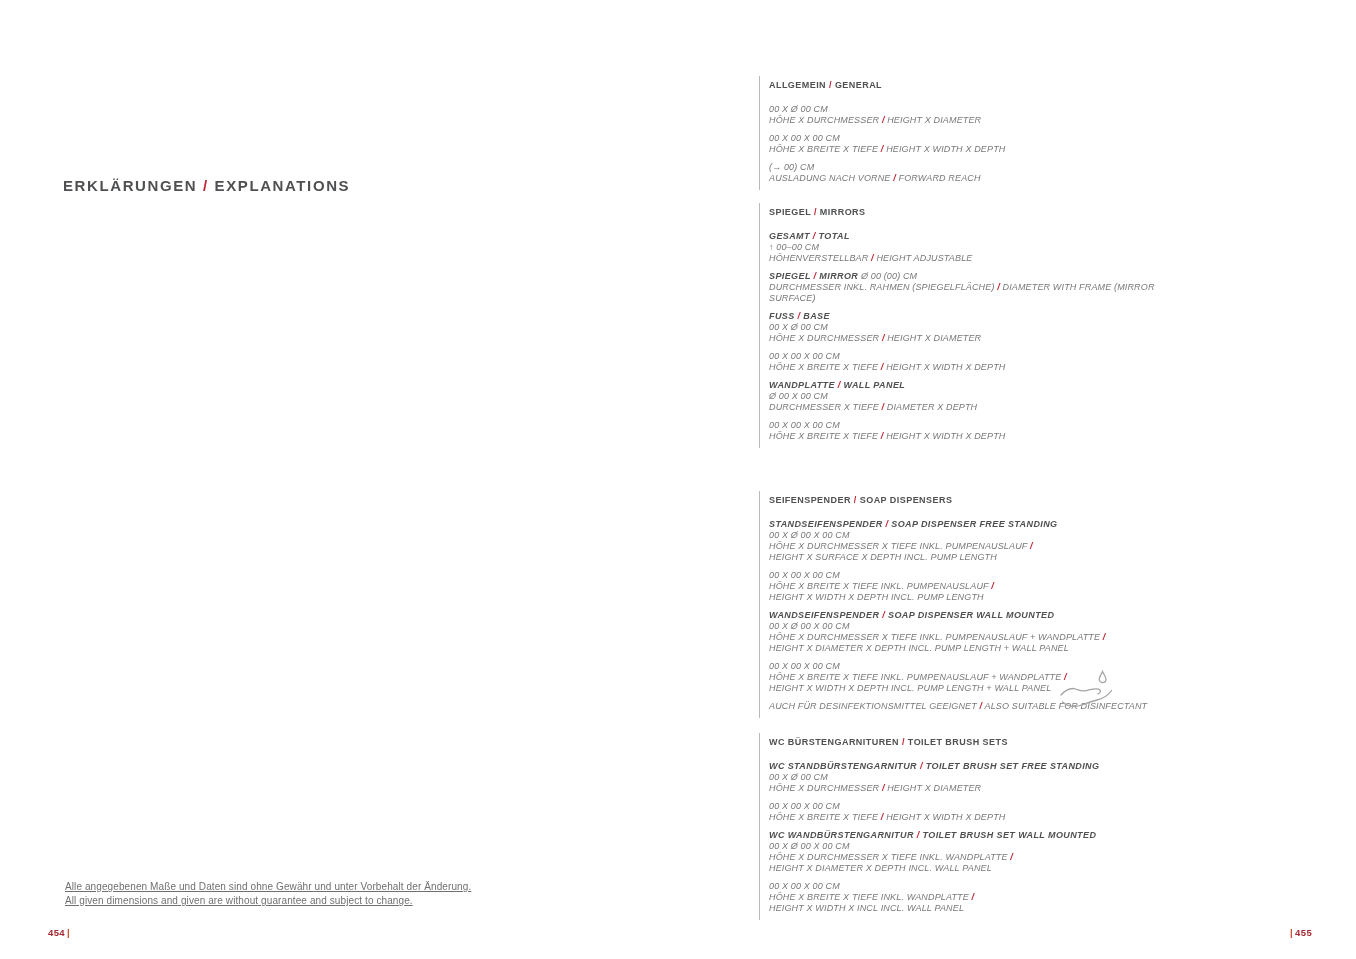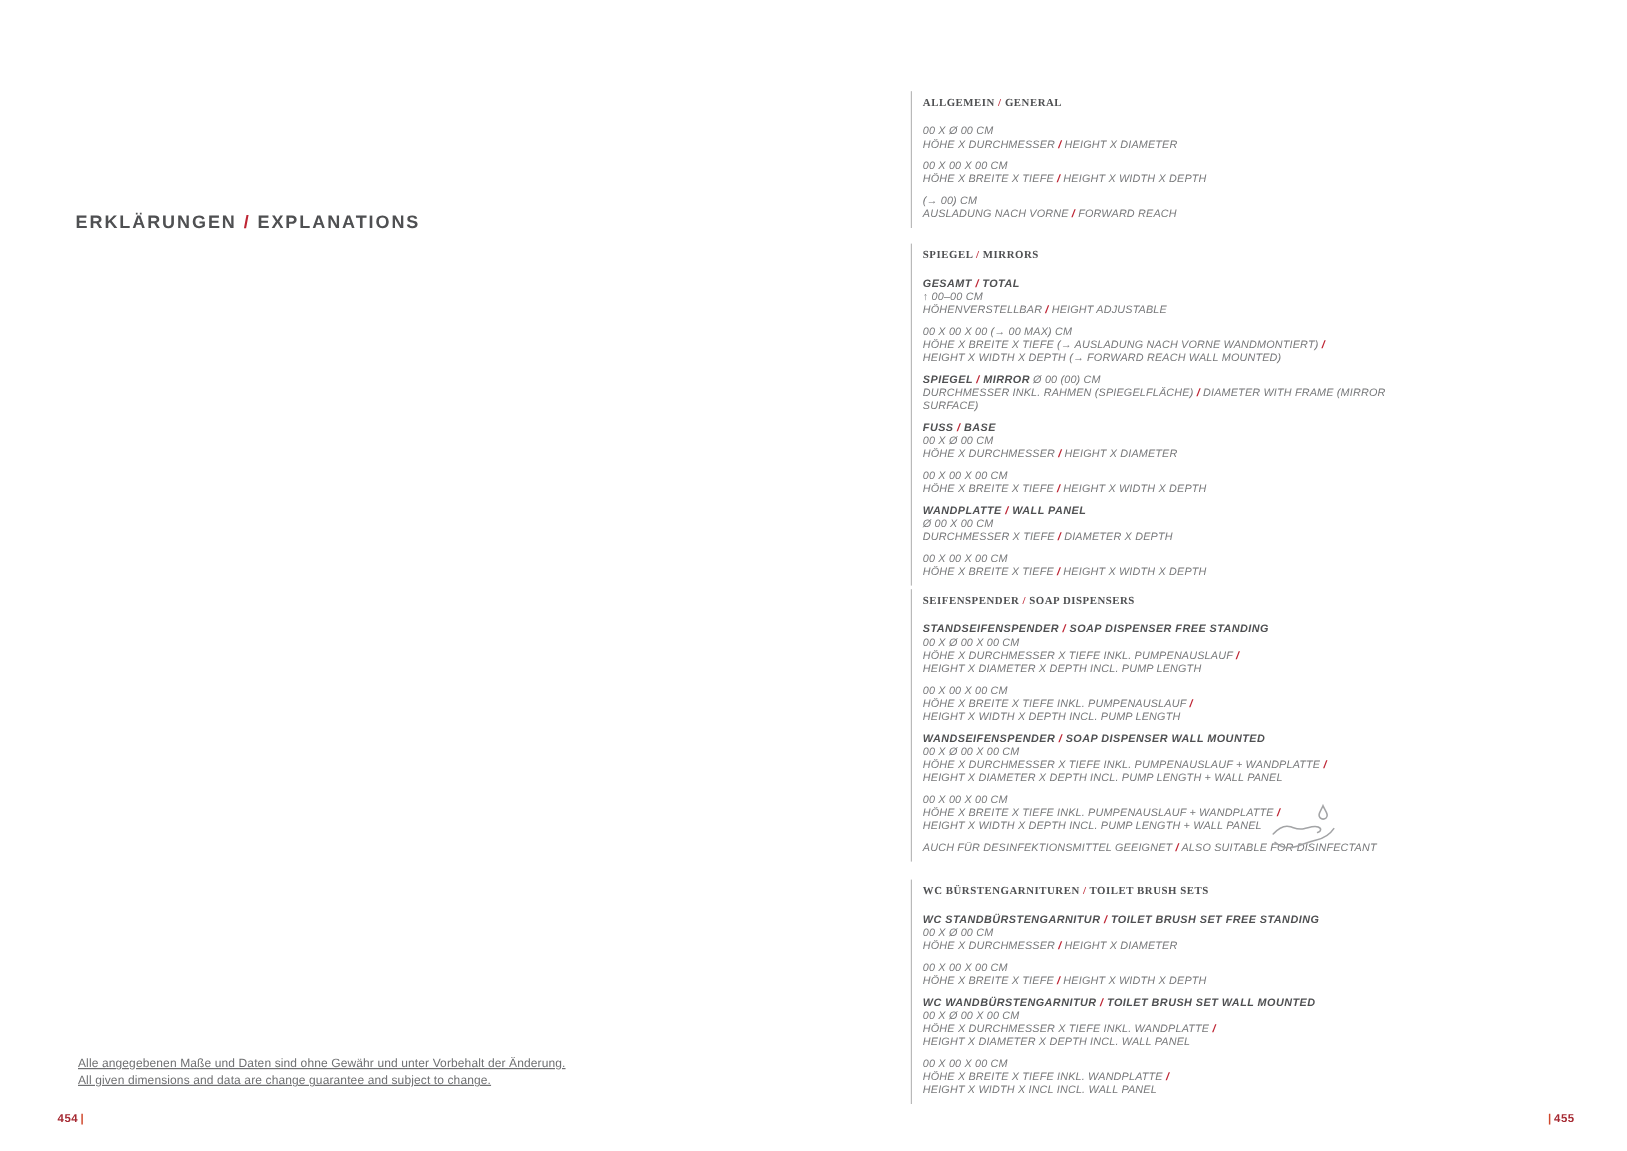--- a/index.html
+++ b/index.html
@@ -17,21 +17,21 @@
     border-left:1px solid #b9b9b9;
     padding:4px 0 6px 9px;
     box-sizing:border-box;
   }
   .sec-0{top:76px;}
   .sec-1{top:203px;}
   .sec-2{top:491px;}
   .sec-3{top:733px;}
   .sec-title{
     margin:0 0 14px 0;
-    font-size:9px;font-weight:bold;color:#4f5052;letter-spacing:.45px;font-family:Liberation Serif, serif;
+    font-size:9px;font-weight:bold;color:#4f5052;letter-spacing:.45px;
   }
   .group{margin:0 0 0 0;padding:0;}
   .group + .group{margin-top:7px;}
   .line{margin:0;padding:0;line-height:11px;font-size:9px;letter-spacing:.15px;color:#77787a;font-style:italic;}
   .hd{font-weight:bold;color:#4f5052;letter-spacing:.4px;text-align:right;}
   .rs{color:#be2433;font-weight:bold;}
   .sec-title .rs,.hd .rs{color:#be2433;}
   .footnote{
     position:absolute;left:65px;top:880px;
     font-size:10px;line-height:14px;color:#6f7072;letter-spacing:.1px;text-decoration:underline;
@@ -68,25 +68,20 @@
       </div>
     </section>
   <section class="spec-section sec-1">
       <h3 class="sec-title slashable">SPIEGEL <span class="rs">/</span> MIRRORS</h3>
       <div class="group">
         <p class="line"><span class="hd slashable">GESAMT <span class="rs">/</span> TOTAL</span></p>
         <p class="line"><span class="t slashable">↑ 00–00 CM</span></p>
         <p class="line"><span class="t slashable">HÖHENVERSTELLBAR <span class="rs">/</span> HEIGHT ADJUSTABLE</span></p>
       </div>
       <div class="group">
-        <p class="line"><span class="t slashable">00 X 00 X 00 (→ 00 MAX) CM</span></p>
-        <p class="line"><span class="t slashable">HÖHE X BREITE X TIEFE (→ AUSLADUNG NACH VORNE WANDMONTIERT) <span class="rs">/</span></span></p>
-        <p class="line"><span class="t slashable">HEIGHT X WIDTH X DEPTH (→ FORWARD REACH WALL MOUNTED)</span></p>
-      </div>
-      <div class="group">
         <p class="line"><span class="hd slashable">SPIEGEL <span class="rs">/</span> MIRROR</span><span class="t slashable"> Ø 00 (00) CM</span></p>
         <p class="line"><span class="t slashable">DURCHMESSER INKL. RAHMEN (SPIEGELFLÄCHE) <span class="rs">/</span> DIAMETER WITH FRAME (MIRROR SURFACE)</span></p>
       </div>
       <div class="group">
         <p class="line"><span class="hd slashable">FUSS <span class="rs">/</span> BASE</span></p>
         <p class="line"><span class="t slashable">00 X Ø 00 CM</span></p>
         <p class="line"><span class="t slashable">HÖHE X DURCHMESSER <span class="rs">/</span> HEIGHT X DIAMETER</span></p>
       </div>
       <div class="group">
         <p class="line"><span class="t slashable">00 X 00 X 00 CM</span></p>
@@ -101,21 +96,21 @@
         <p class="line"><span class="t slashable">00 X 00 X 00 CM</span></p>
         <p class="line"><span class="t slashable">HÖHE X BREITE X TIEFE <span class="rs">/</span> HEIGHT X WIDTH X DEPTH</span></p>
       </div>
     </section>
   <section class="spec-section sec-2">
       <h3 class="sec-title slashable">SEIFENSPENDER <span class="rs">/</span> SOAP DISPENSERS</h3>
       <div class="group">
         <p class="line"><span class="hd slashable">STANDSEIFENSPENDER <span class="rs">/</span> SOAP DISPENSER FREE STANDING</span></p>
         <p class="line"><span class="t slashable">00 X Ø 00 X 00 CM</span></p>
         <p class="line"><span class="t slashable">HÖHE X DURCHMESSER X TIEFE INKL. PUMPENAUSLAUF <span class="rs">/</span></span></p>
-        <p class="line"><span class="t slashable">HEIGHT X DIAMETER X DEPTH INCL. PUMP LENGTH</span></p>
+        <p class="line"><span class="t slashable">HEIGHT X SURFACE X DEPTH INCL. PUMP LENGTH</span></p>
       </div>
       <div class="group">
         <p class="line"><span class="t slashable">00 X 00 X 00 CM</span></p>
         <p class="line"><span class="t slashable">HÖHE X BREITE X TIEFE INKL. PUMPENAUSLAUF <span class="rs">/</span></span></p>
         <p class="line"><span class="t slashable">HEIGHT X WIDTH X DEPTH INCL. PUMP LENGTH</span></p>
       </div>
       <div class="group">
         <p class="line"><span class="hd slashable">WANDSEIFENSPENDER <span class="rs">/</span> SOAP DISPENSER WALL MOUNTED</span></p>
         <p class="line"><span class="t slashable">00 X Ø 00 X 00 CM</span></p>
         <p class="line"><span class="t slashable">HÖHE X DURCHMESSER X TIEFE INKL. PUMPENAUSLAUF + WANDPLATTE <span class="rs">/</span></span></p>
@@ -155,20 +150,20 @@
     </section>
 
   <svg class="hand-icon" viewBox="0 0 58 50" fill="none" stroke="#a3a4a6" stroke-width="1.3" stroke-linecap="round">
     <path d="M44.5 3.5 C43 7 41.2 9 41.2 11.2 a3.4 3.4 0 0 0 6.8 0 C48 9 46 7 44.5 3.5 Z"></path>
     <path d="M3 27 C8 21.5 13 19.5 17.5 21 C21.5 22.3 24 23.6 28.5 22.6 C33.5 21.5 37 19.8 40.5 21.2 C43.5 22.4 43 24.6 40 25.8"></path>
     <path d="M4.5 34 C10 38.5 16 39.5 22 37.5 C28 35.5 33 33.5 39 32 C45 30.5 50.5 27 53.5 22.5"></path>
   </svg>
 
   <div class="footnote">
     <p>Alle angegebenen Maße und Daten sind ohne Gewähr und unter Vorbehalt der Änderung.</p>
-    <p>All given dimensions and data are change guarantee and subject to change.</p>
+    <p>All given dimensions and given are without guarantee and subject to change.</p>
   </div>
 
   <div class="pagenum left"><span>454</span><span class="pbar">|</span></div>
 
   <div class="pagenum right"><span class="pbar">|</span><span>455</span></div>
 
 </div>
 
 </body></html>

